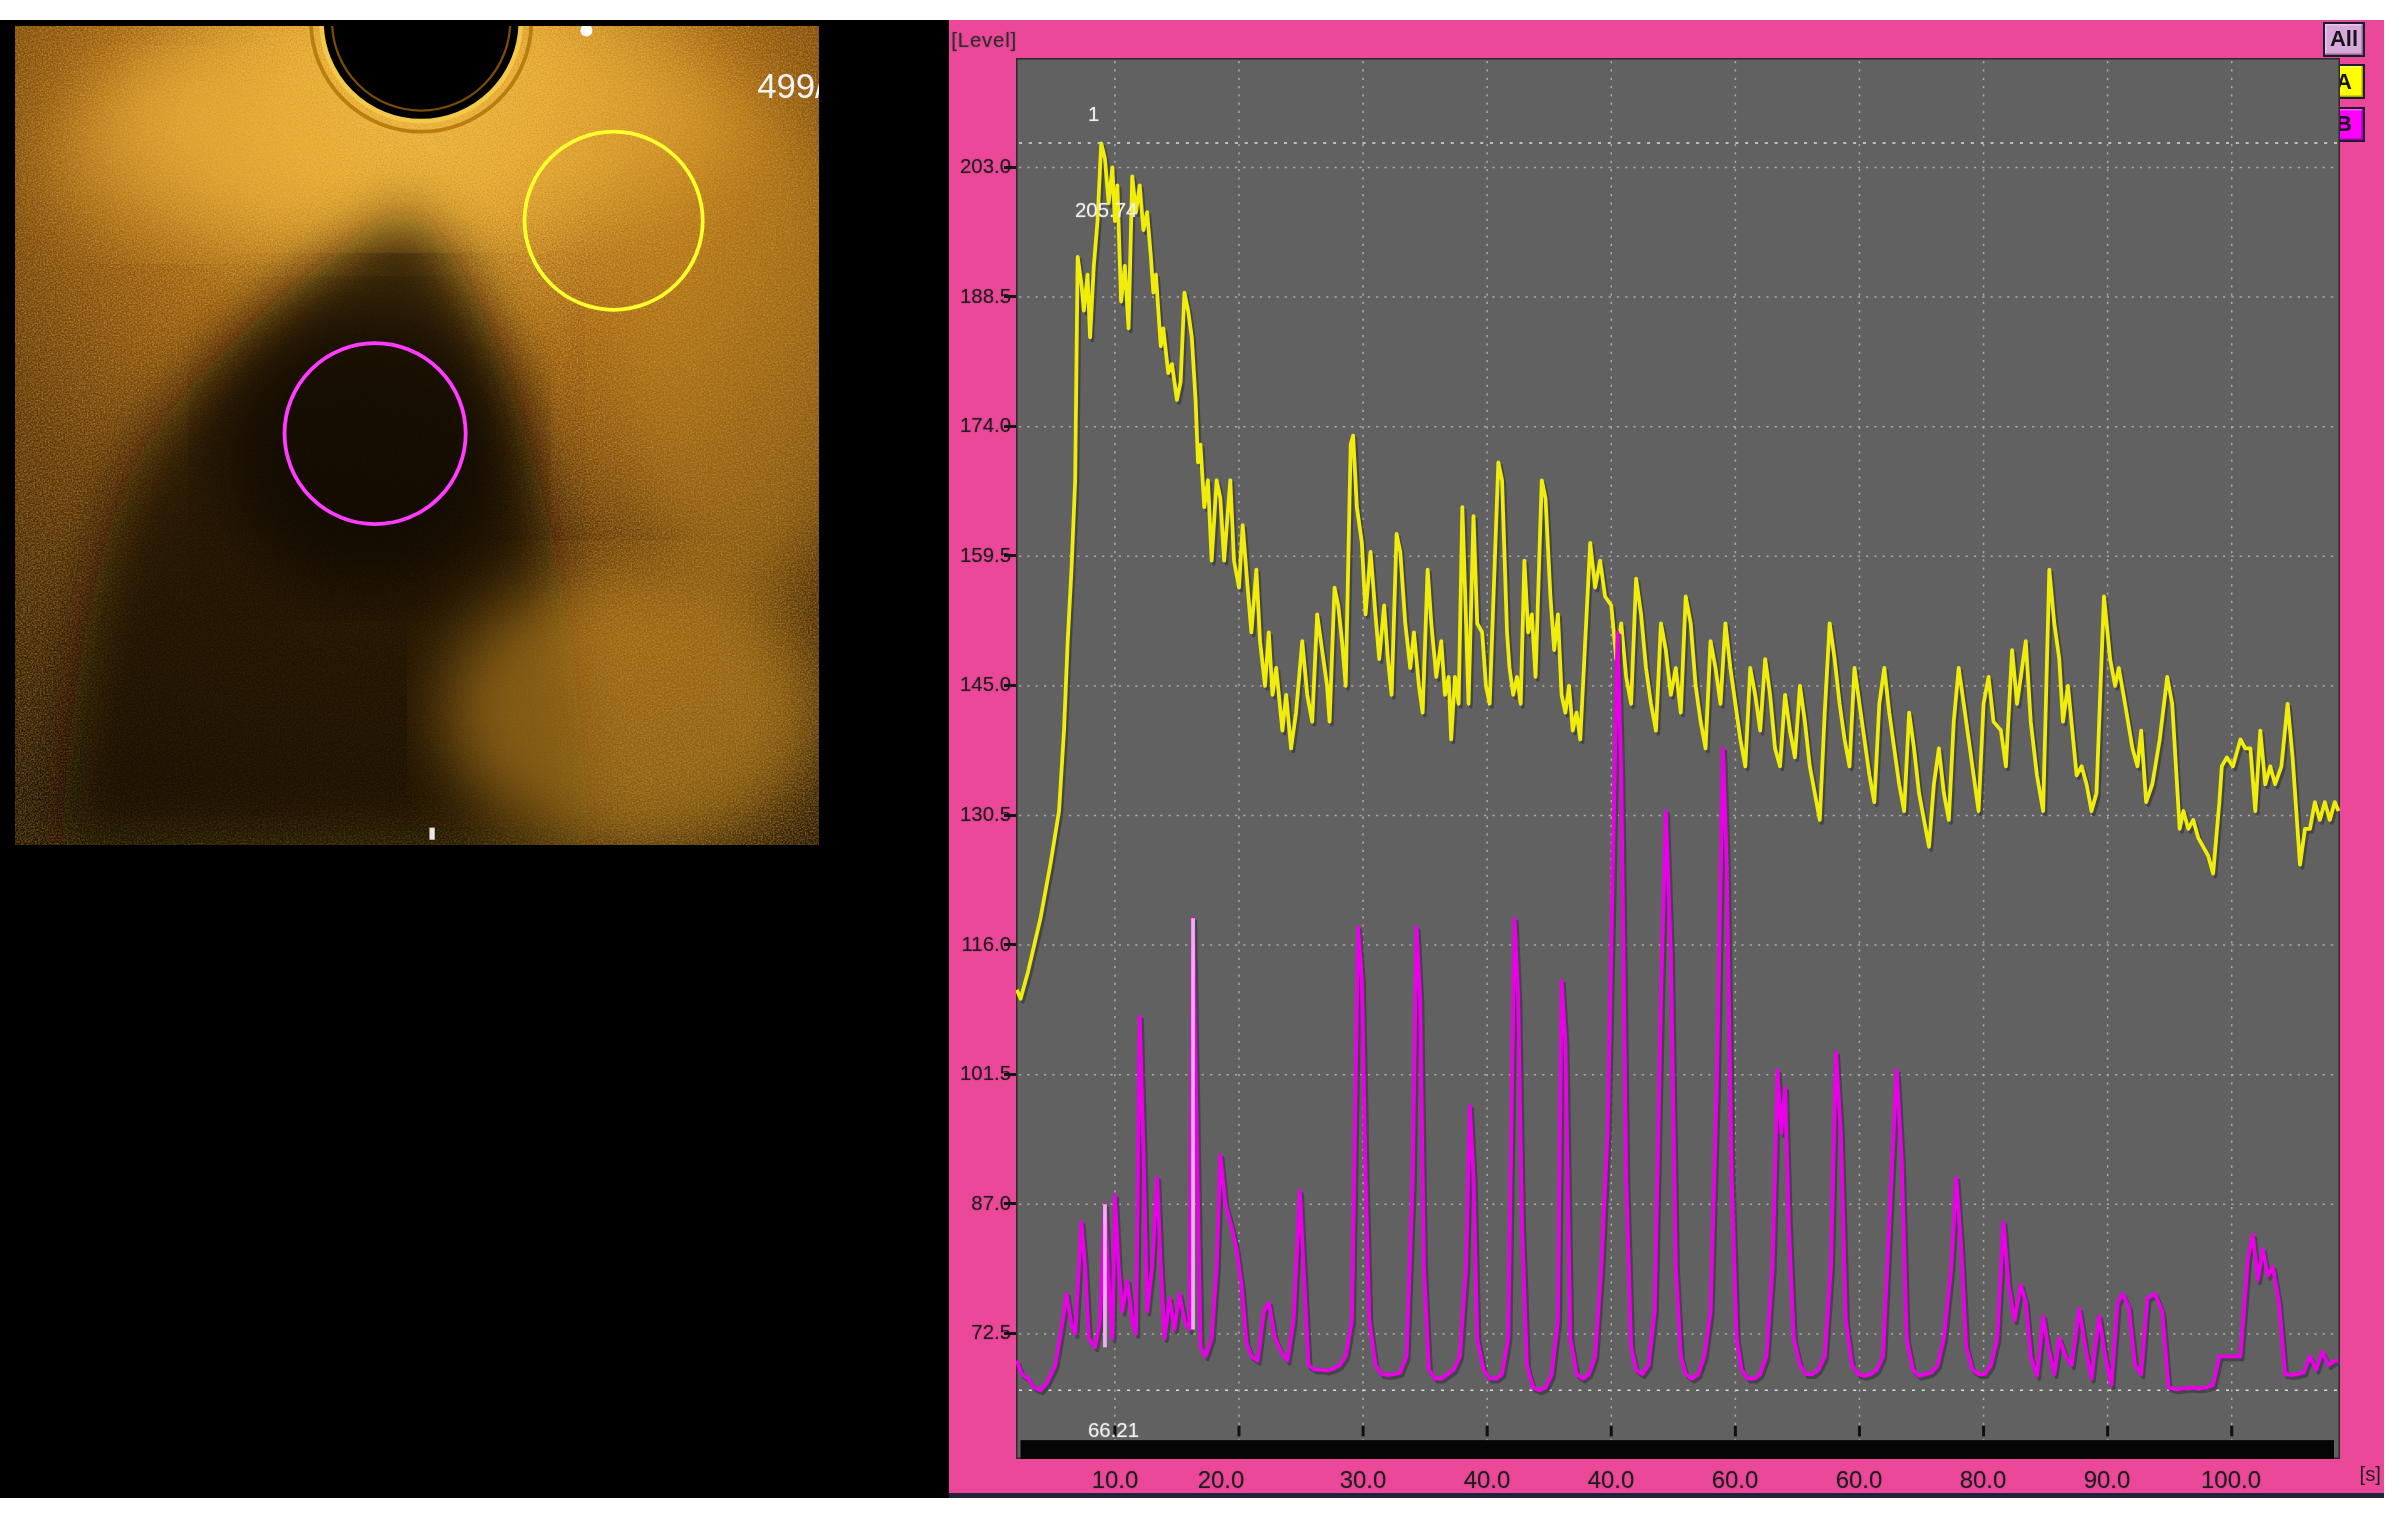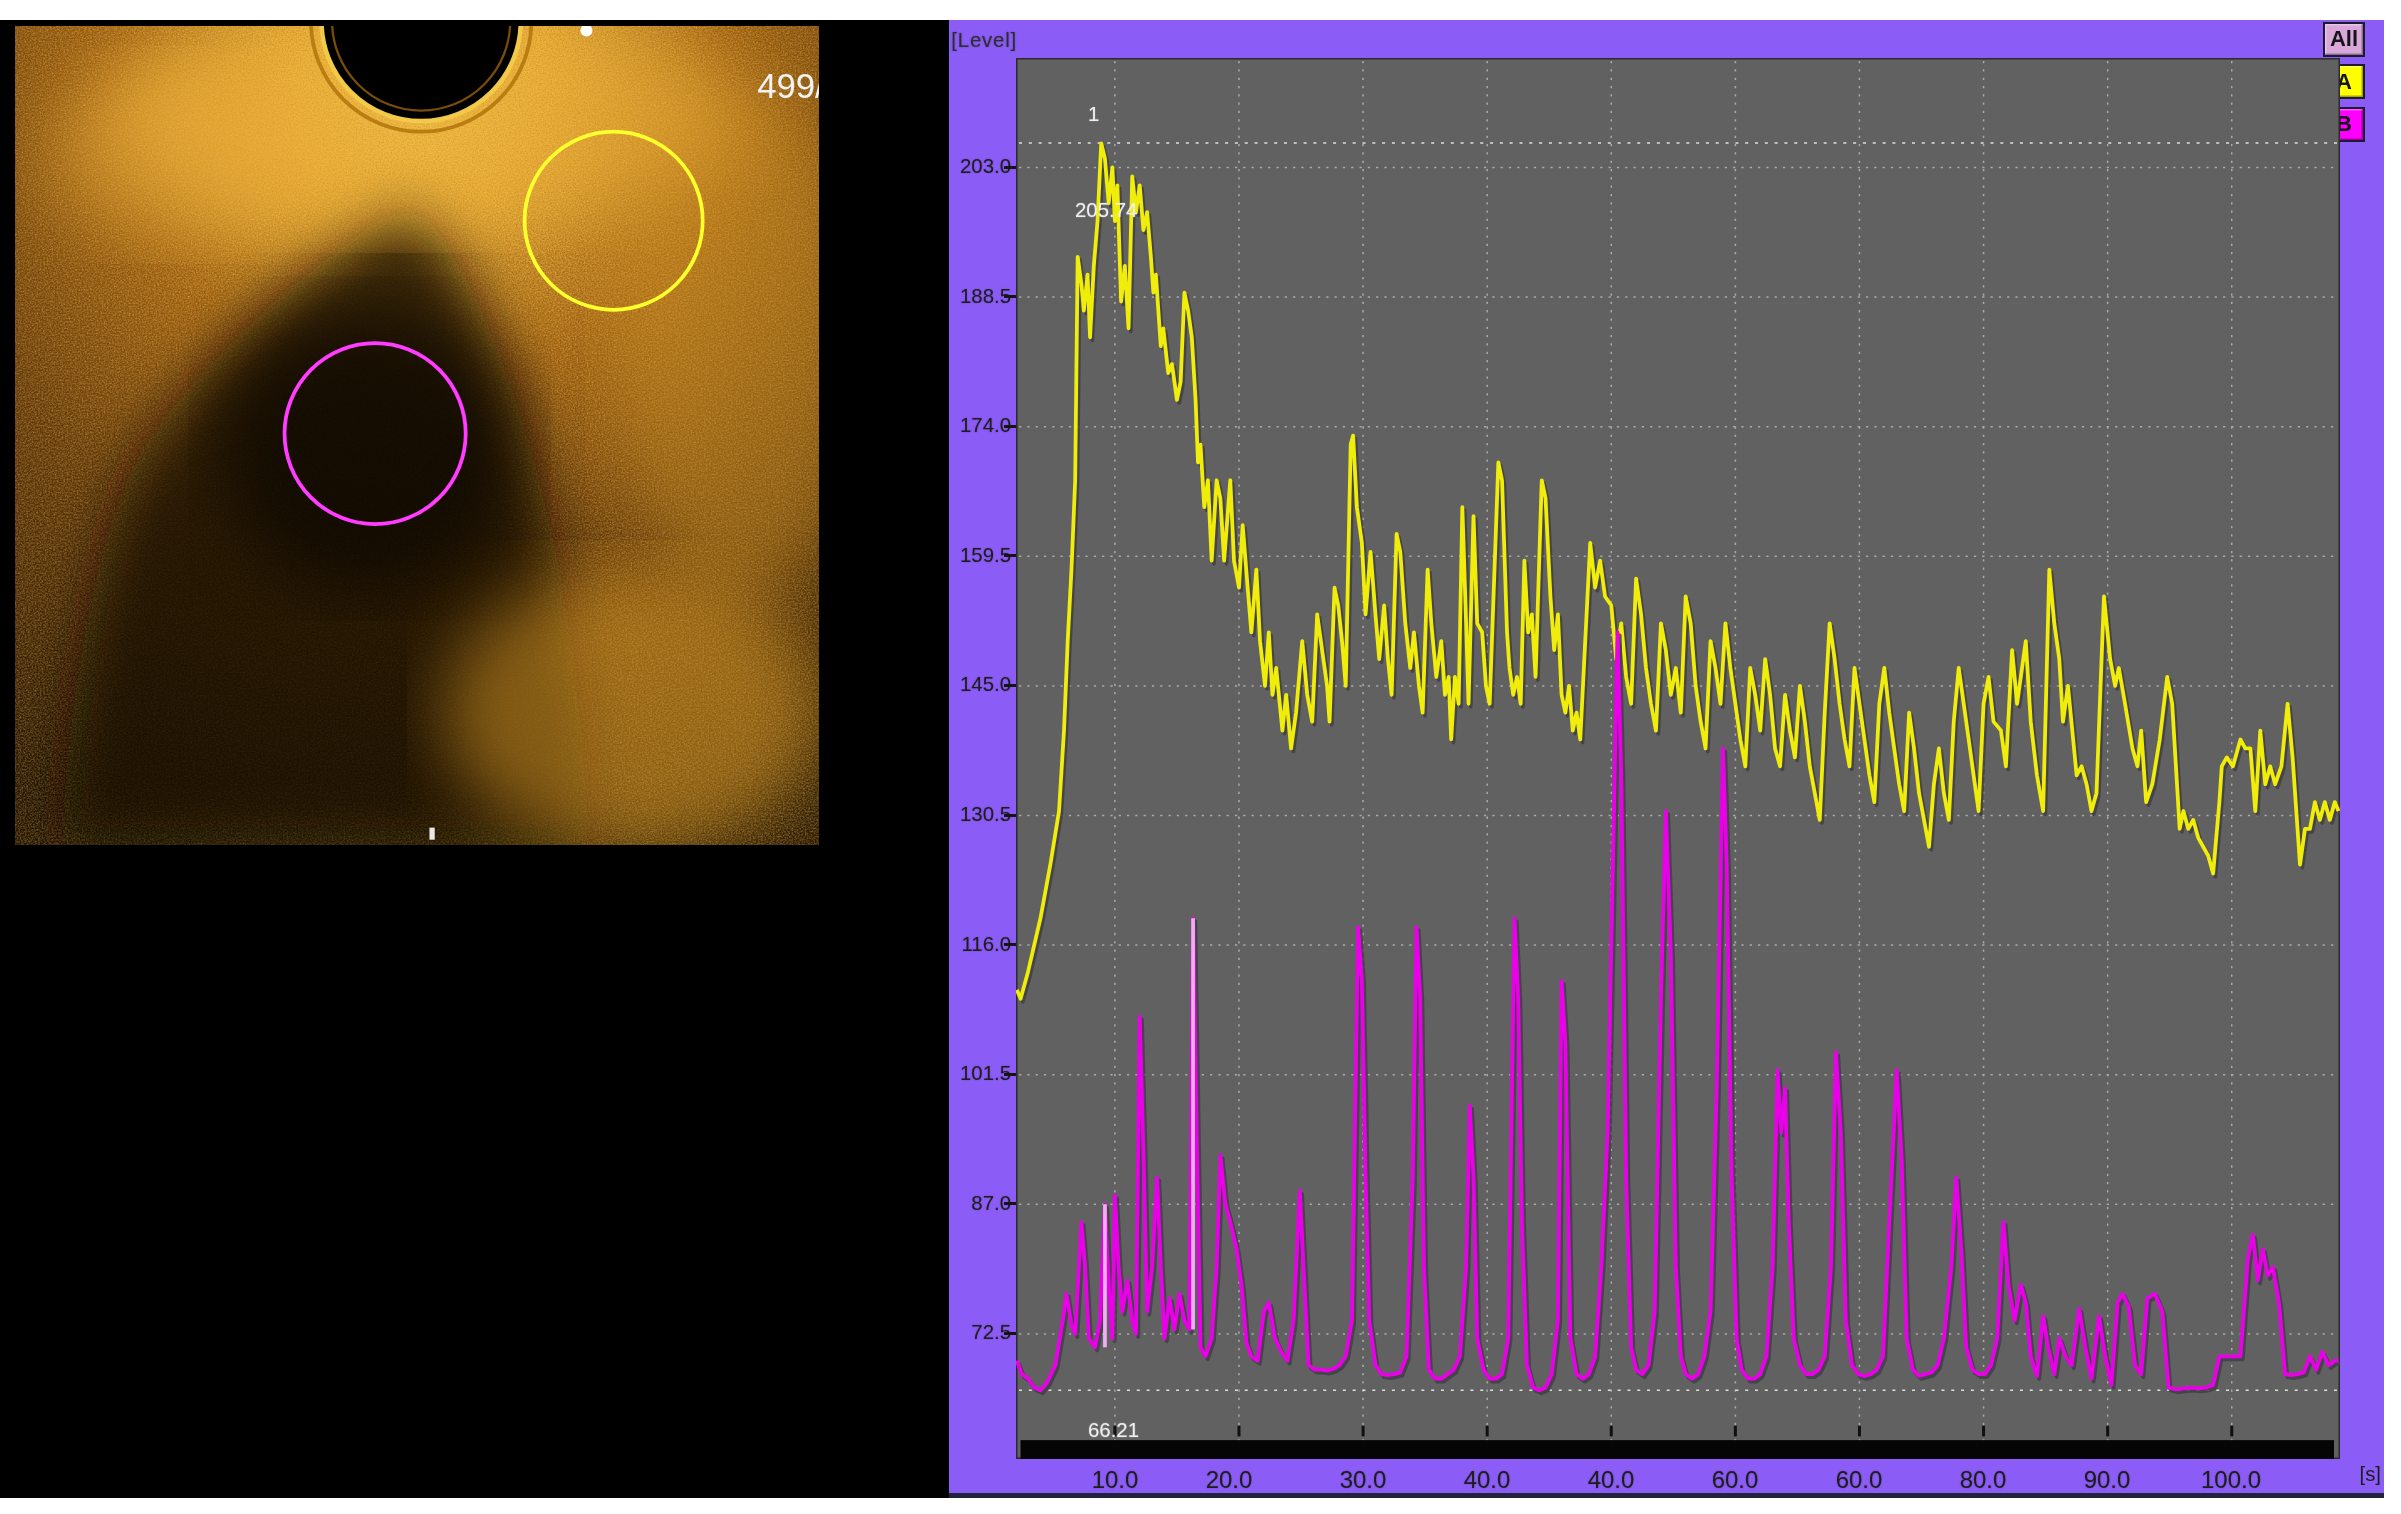--- a/index.html
+++ b/index.html
@@ -1,21 +1,21 @@
 <!DOCTYPE html>
 <html style="font-size:12px"><head>
 <meta charset="utf-8">
 <style>
   html,body{margin:0;padding:0;}
   body{width:2401px;height:1515px;background:#ffffff;position:relative;overflow:hidden;
        font-family:"Liberation Sans",sans-serif;}
   #black-region{position:absolute;left:0;top:20.4px;width:949px;height:1478px;background:#000;}
   #us-wrap{position:absolute;left:15px;top:26.4px;width:804px;height:819px;}
 
-  #panel{position:absolute;left:949px;top:20.4px;width:1435px;height:1478px;background:#8b5cf6;
+  #panel{position:absolute;left:949px;top:20.4px;width:1435px;height:1478px;background:#ec4899;
          border-bottom:5.3px solid #23233d;box-sizing:border-box;}
   #level-label{position:absolute;left:2.3px;top:9px;font-size:20.4px;color:#2e2e2e;letter-spacing:0.8px;
                text-shadow:0 0 1.5px rgba(40,40,40,.5);}
   #legend{position:absolute;right:1px;top:1.5px;width:60px;}
   .legend-btn{width:42px;height:35px;margin-bottom:7.5px;border:2.3px solid #1c1c30;box-sizing:border-box;
               display:flex;align-items:center;justify-content:center;font-size:22px;font-weight:bold;color:#14141a;
               box-shadow:inset -1.5px -1.5px 0 rgba(0,0,0,.35), inset 1.5px 1.5px 0 rgba(255,255,255,.35);}
   .btn-all{background:#d9a7d9;}
   .btn-a{background:#ffff00;}
   .btn-b{background:#ff00ff;}
@@ -167,21 +167,21 @@
     <div class="y-tick-mark" style="top: 794px;"></div>
     <div class="y-tick-label" style="top: 913px;">116.0</div>
     <div class="y-tick-mark" style="top: 923px;"></div>
     <div class="y-tick-label" style="top: 1042px;">101.5</div>
     <div class="y-tick-mark" style="top: 1053px;"></div>
     <div class="y-tick-label" style="top: 1172px;">87.0</div>
     <div class="y-tick-mark" style="top: 1182px;"></div>
     <div class="y-tick-label" style="top: 1301px;">72.5</div>
     <div class="y-tick-mark" style="top: 1312px;"></div>
     <div class="x-tick-label" style="left: 130px;">10.0</div>
-    <div class="x-tick-label" style="left: 244px;">20.0</div>
+    <div class="x-tick-label" style="left: 236px;">20.0</div>
     <div class="x-tick-label" style="left: 378px;">30.0</div>
     <div class="x-tick-label" style="left: 502px;">40.0</div>
     <div class="x-tick-label" style="left: 626px;">40.0</div>
     <div class="x-tick-label" style="left: 750px;">60.0</div>
     <div class="x-tick-label" style="left: 874px;">60.0</div>
     <div class="x-tick-label" style="left: 998px;">80.0</div>
     <div class="x-tick-label" style="left: 1122px;">90.0</div>
     <div class="x-tick-label" style="left: 1246px;">100.0</div>
   </div>
 

